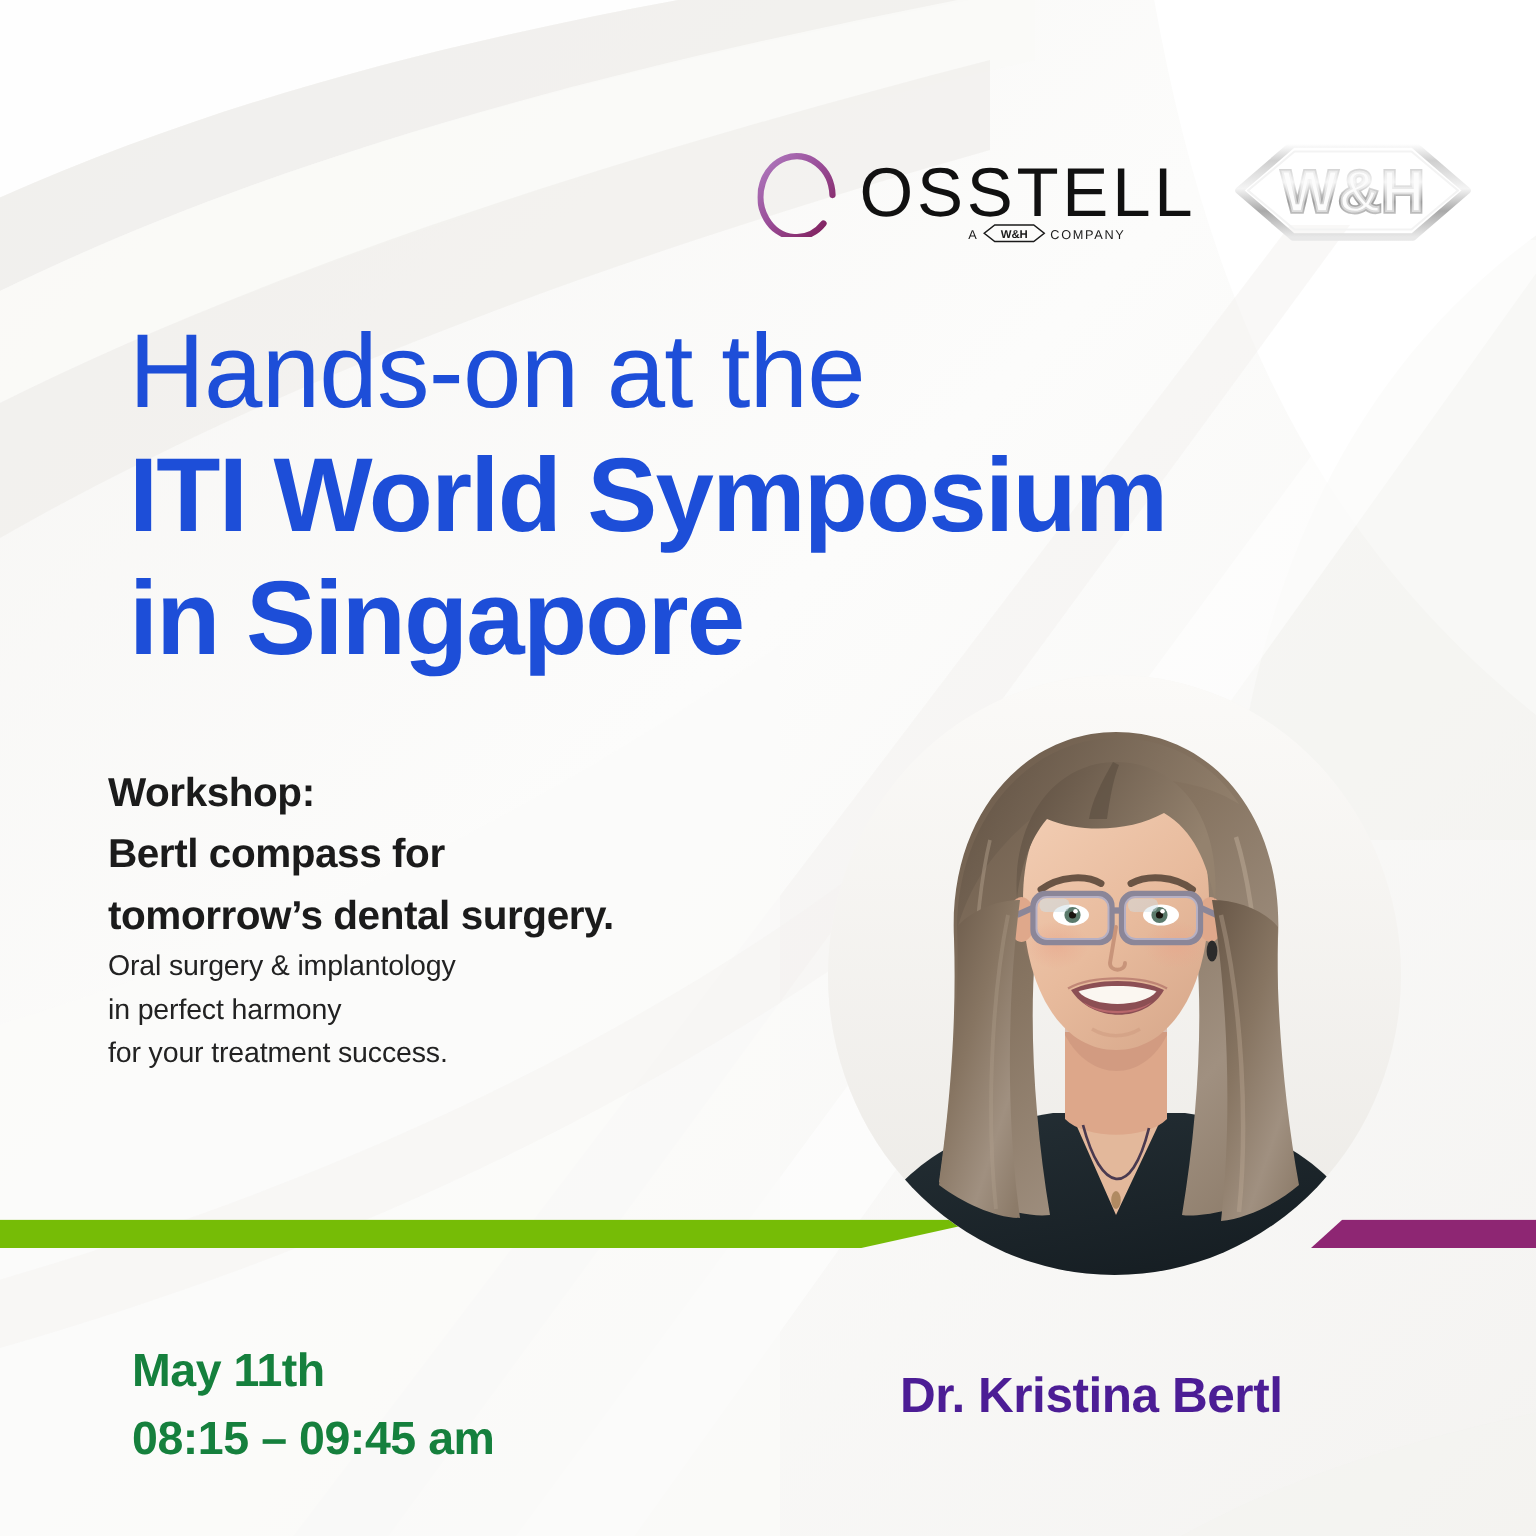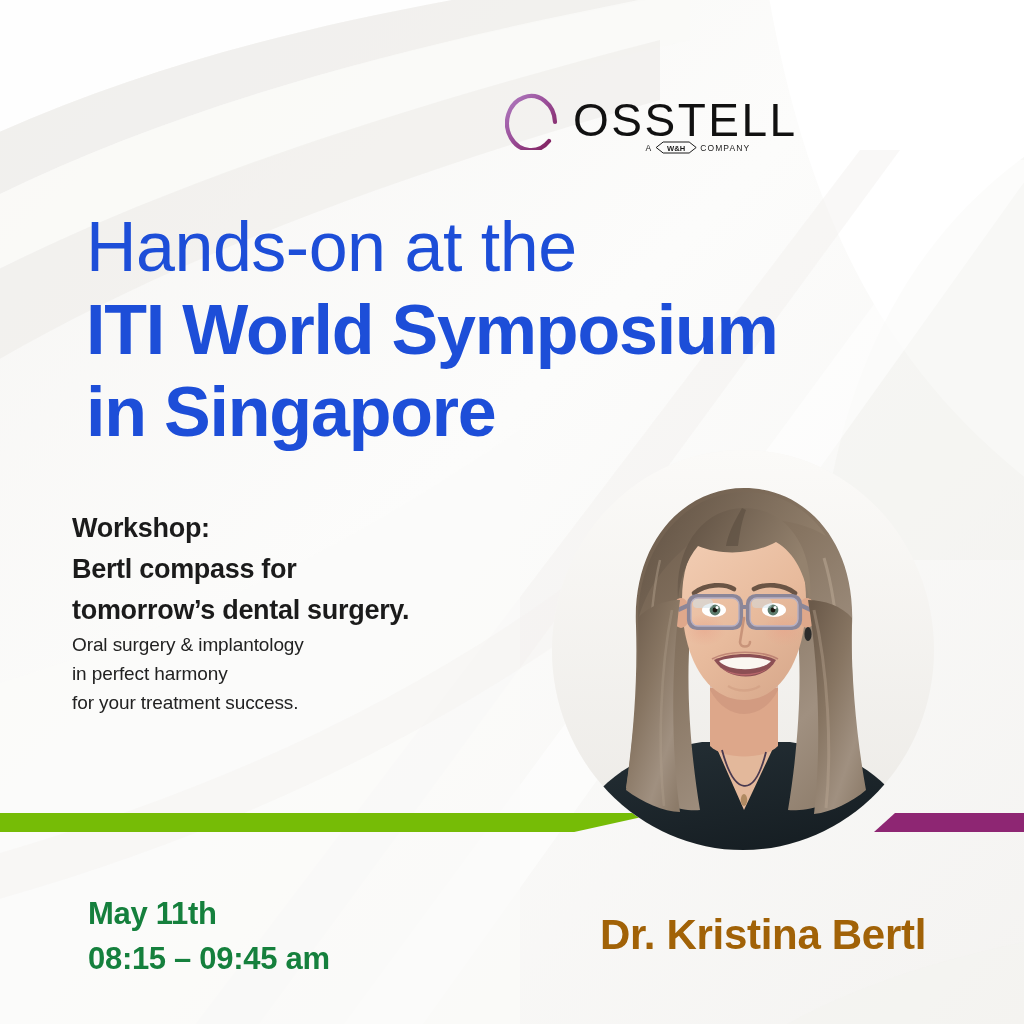--- a/index.html
+++ b/index.html
@@ -22,21 +22,20 @@
   #bg-texture { position:absolute; inset:0; width:1024px; height:1024px; }
 
   
   .logo-bar {
     position:absolute;
     left:505px; top:88px;
     display:flex;
     align-items:center;
     gap:24px;
     height:78px;
-    flex-direction:column;
   }
   .osstell-lockup {
     position:relative;
     display:flex;
     align-items:center;
     gap:6px;
   }
   .osstell-ring { width:62px; height:62px; display:block; }
   .osstell-text-wrap { position:relative; padding-top:2px; }
   .osstell-word {
@@ -146,24 +145,24 @@
     font-family:"Liberation Sans Narrow","Liberation Sans", sans-serif;
     font-weight:700;
     font-size:31px;
     line-height:1.45;
     letter-spacing:-0.3px;
     font-stretch:condensed;
   }
   .footer-speaker {
     position:absolute;
     left:600px; top:911px;
-    color:#a16207;
+    color:#4c1d95;
     font-family:"Liberation Sans Narrow","Liberation Sans", sans-serif;
     font-weight:700;
-    font-size:42px;
+    font-size:33px;
     letter-spacing:-0.3px;
     font-stretch:condensed;
     white-space:nowrap;
   }
 </style>
 </head>
 <body>
 
 <div id="poster">
 

